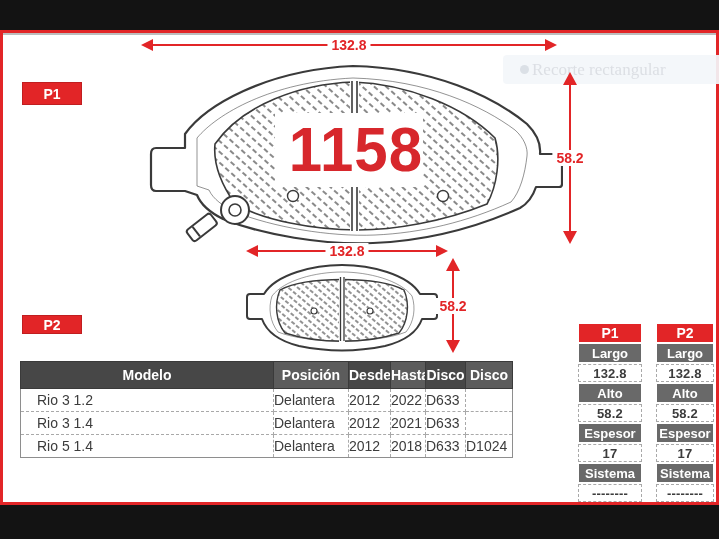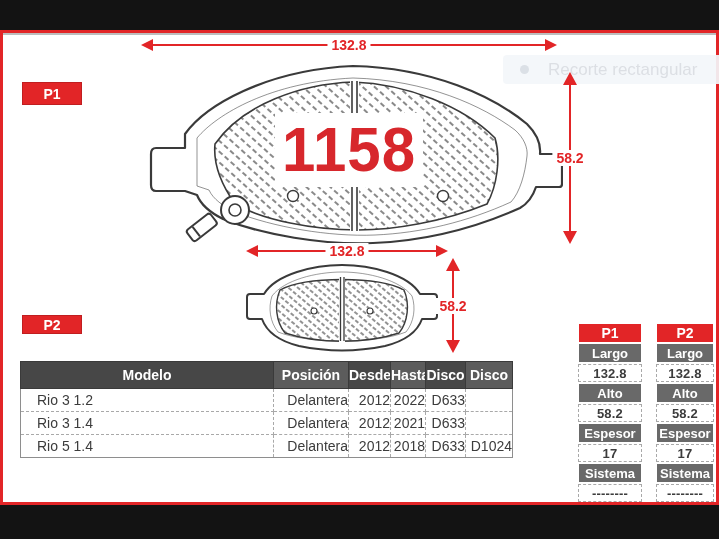--- a/index.html
+++ b/index.html
@@ -33,21 +33,21 @@
     position:absolute;background:var(--red);color:#fff;
     font-weight:bold;font-size:14px;display:flex;align-items:center;justify-content:center;
     border:1px solid #c01e20;
   }
   #ptag1{left:22px;top:82px;width:60px;height:23px;}
   #ptag2{left:22px;top:315px;width:60px;height:19px;}
 
   
   .partno{
     position:absolute;left:275px;top:113px;width:148px;height:74px;
-    background:#ffffff;display:flex;align-items:center;justify-content:center;
+    background:#ffffff;display:flex;align-items:center;justify-content:flex-end;
     z-index:5;
   }
   .partno span{
     color:#d7272c;font-size:60px;font-weight:bold;letter-spacing:1px;
     line-height:1;transform:scaleY(1.05);
   }
 
   
   .pad-svg{position:absolute;}
   #pad1{left:143px;top:56px;width:420px;height:192px;}
@@ -78,39 +78,39 @@
     background:rgba(243,246,250,0.92);
     border-radius:4px 0 0 4px;
     display:flex;align-items:center;
     z-index:4;
   }
   .snip .dot{
     width:9px;height:9px;border-radius:50%;background:#dbe0e6;
     margin-left:17px;flex:0 0 auto;
   }
   .snip .snip-label{
-    color:#dcdfe4;font-size:17px;margin-left:19px;white-space:nowrap;
-    font-family:Liberation Sans, sans-serif;
+    color:#dcdfe4;font-size:17px;margin-left:3px;white-space:nowrap;
+    font-family:Liberation Serif, serif;
   }
 
   
   table.fitment{
     position:absolute;left:20px;top:361px;width:492px;
     border-collapse:collapse;table-layout:fixed;
     font-size:14px;
   }
   table.fitment th{
     color:#fff;font-weight:bold;height:27px;text-align:center;
     border:1px solid #3a3a3a;overflow:hidden;white-space:nowrap;margin-left:22px;
   }
   table.fitment th.dark{background:var(--hdr-dark);}
   table.fitment th.light{background:var(--hdr-light);}
   table.fitment td{
     height:23px;border:1px dashed #a9a9a9;background:#fff;color:var(--ink);
-    text-align:right;overflow:hidden;white-space:nowrap;
+    text-align:left;overflow:hidden;white-space:nowrap;
   }
   table.fitment td.model{text-align:left;padding-left:16px;}
   table.fitment{border:1px solid #8e8e8e;}
   col.c-modelo{width:253px;} col.c-pos{width:75px;} col.c-desde{width:42px;}
   col.c-hasta{width:35px;} col.c-disco1{width:40px;} col.c-disco2{width:47px;}
 
   
   .spec{position:absolute;top:324px;z-index:3;}
   #spec1{left:578px;width:64px;}
   #spec2{left:656px;width:58px;}

